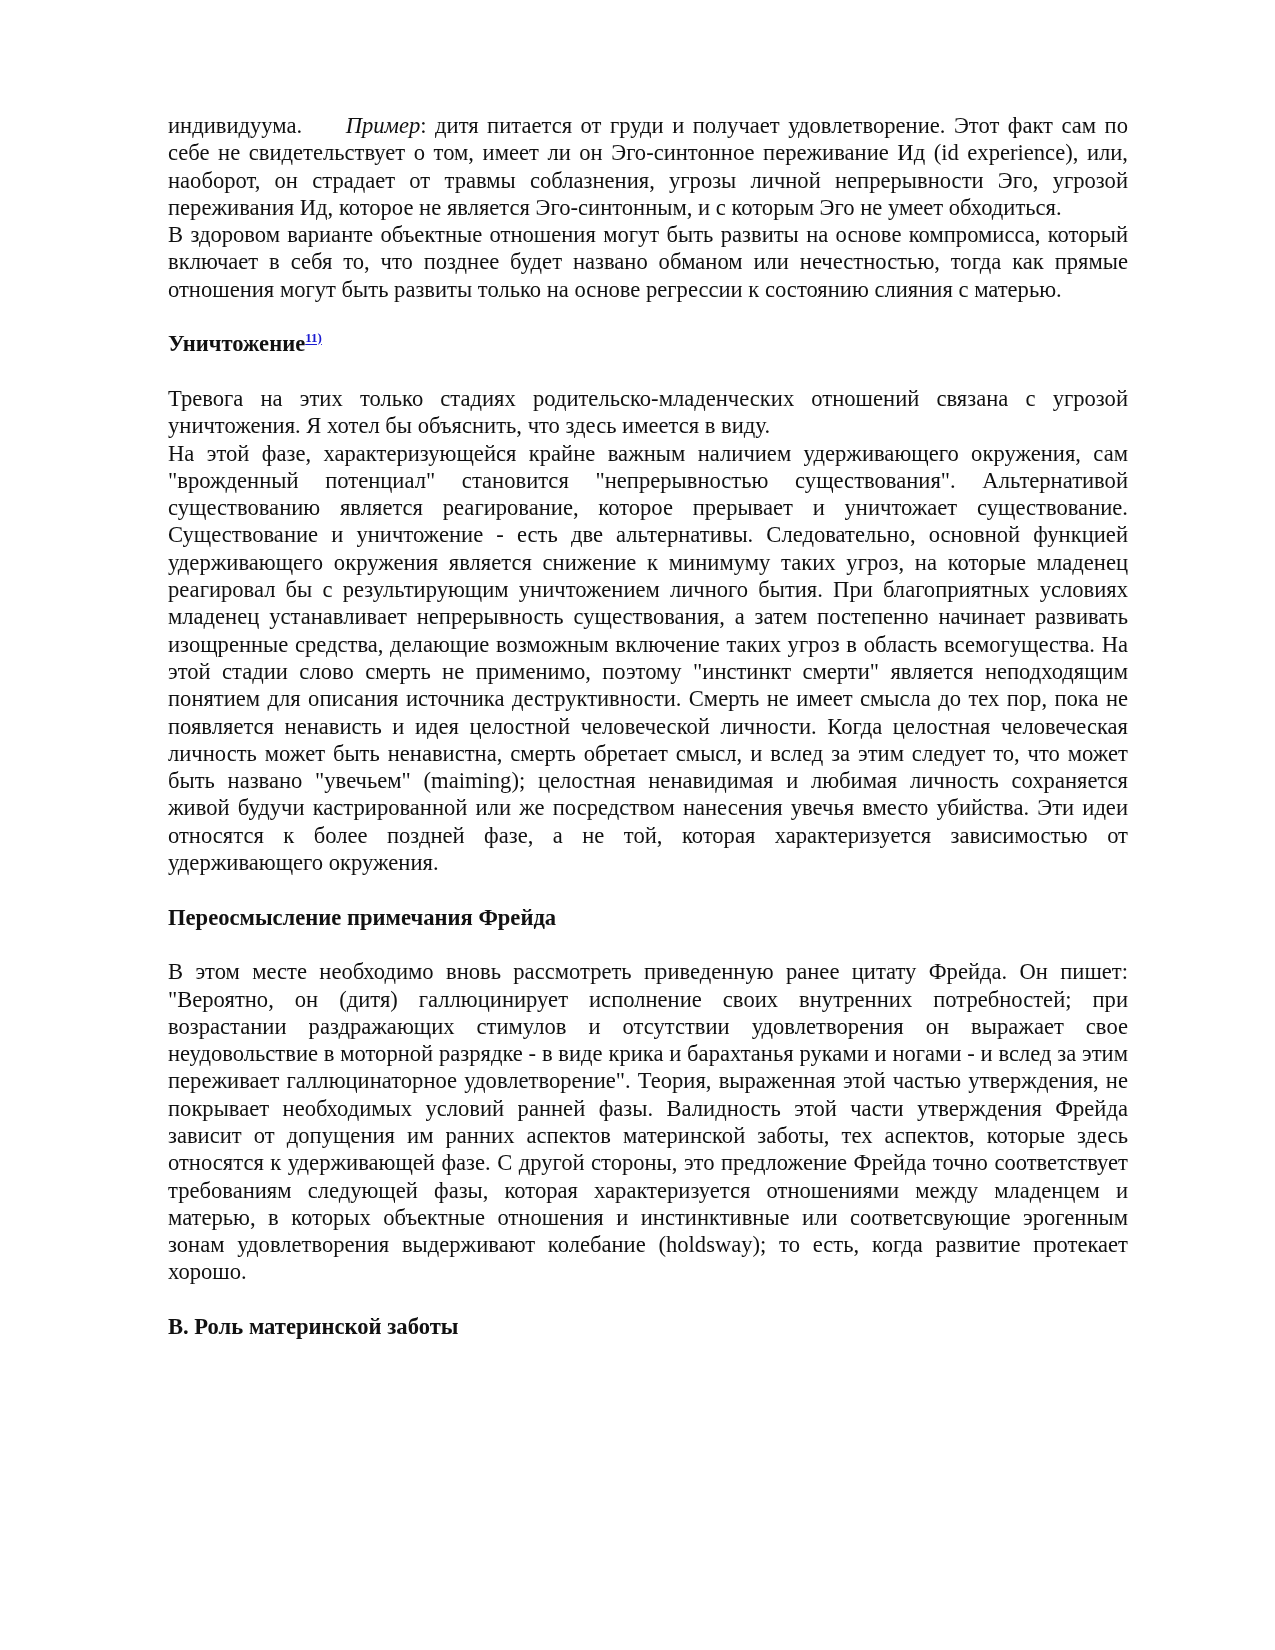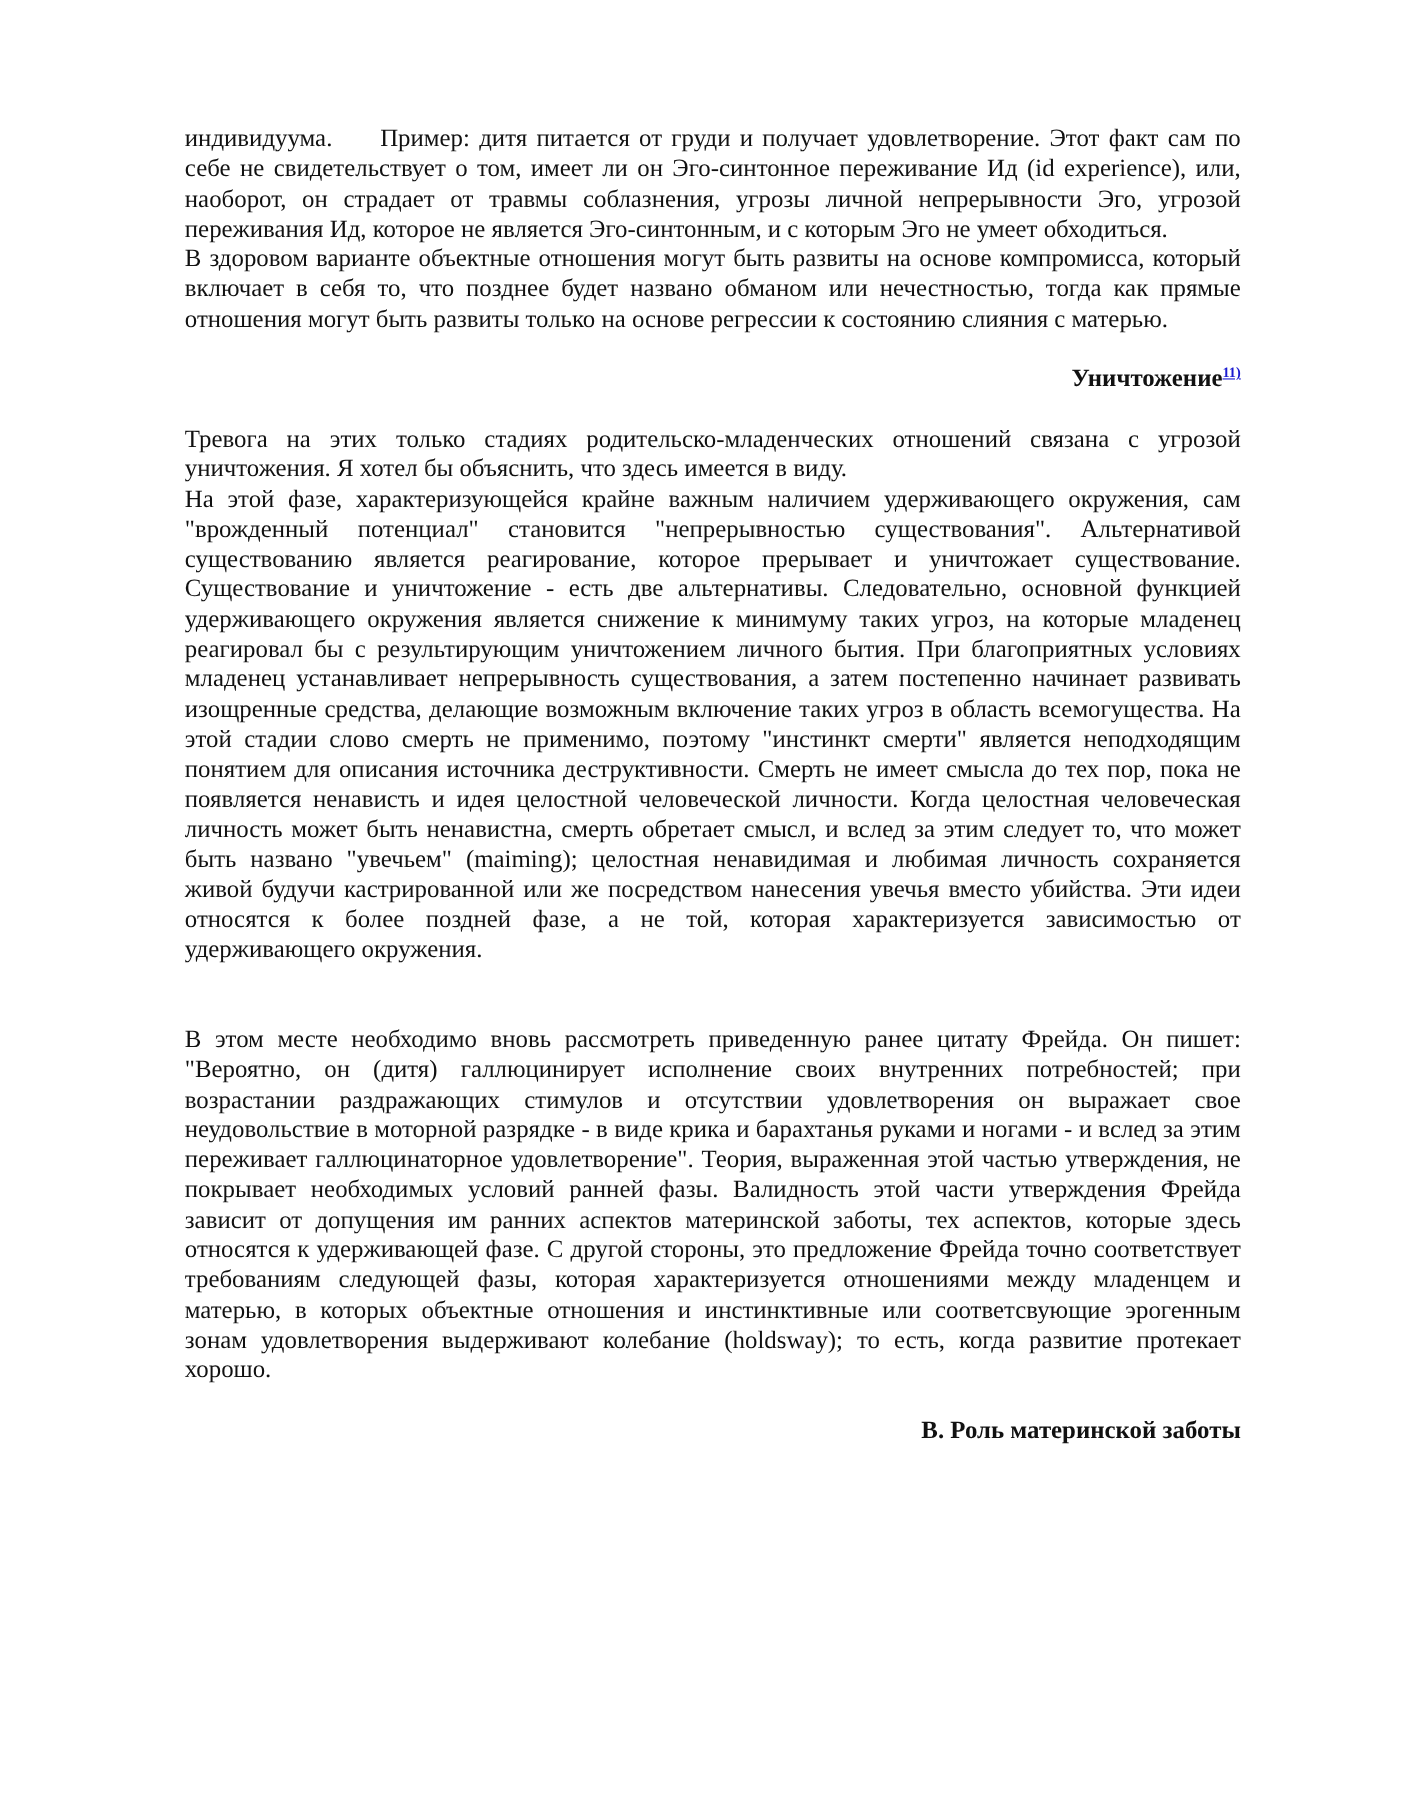--- a/index.html
+++ b/index.html
@@ -27,33 +27,34 @@
     .para {
       margin: 0;
       text-align: justify;
     }
     .gap {
       height: 27.3px;
     }
     .heading {
       margin: 0;
       font-weight: bold;
-      text-align: right;
+      text-align: left;
       font-size: 22.6px;
     }
     .footnote-ref {
       color: #1a1ad0;
       font-weight: bold;
       font-size: 13px;
       vertical-align: super;
       line-height: 0;
       text-decoration: underline;
       cursor: pointer;
     }
     .italic {
+      font-style: italic;
       margin-left: 35px;
     }
   </style>
 </head>
 <body>
 
 <div class="page">
 
   <p class="para"><span>индивидуума. </span><span class="italic">Пример</span><span>: дитя питается от груди и получает удовлетворение. Этот факт сам по себе не свидетельствует о том, имеет ли он Эго-синтонное переживание Ид (id experience), или, наоборот, он страдает от травмы соблазнения, угрозы личной непрерывности Эго, угрозой переживания Ид, которое не является Эго-синтонным, и с которым Эго не умеет обходиться.</span></p>
 
@@ -64,20 +65,21 @@
   <h3 class="heading"><span>Уничтожение</span><a class="footnote-ref">11)</a></h3>
 
   <div class="gap"></div>
 
   <p class="para">Тревога на этих только стадиях родительско-младенческих отношений связана с угрозой уничтожения. Я хотел бы объяснить, что здесь имеется в виду.</p>
 
   <p class="para">На этой фазе, характеризующейся крайне важным наличием удерживающего окружения, сам "врожденный потенциал" становится "непрерывностью существования". Альтернативой существованию является реагирование, которое прерывает и уничтожает существование. Существование и уничтожение - есть две альтернативы. Следовательно, основной функцией удерживающего окружения является снижение к минимуму таких угроз, на которые младенец реагировал бы с результирующим уничтожением личного бытия. При благоприятных условиях младенец устанавливает непрерывность существования, а затем постепенно начинает развивать изощренные средства, делающие возможным включение таких угроз в область всемогущества. На этой стадии слово смерть не применимо, поэтому "инстинкт смерти" является неподходящим понятием для описания источника деструктивности. Смерть не имеет смысла до тех пор, пока не появляется ненависть и идея целостной человеческой личности. Когда целостная человеческая личность может быть ненавистна, смерть обретает смысл, и вслед за этим следует то, что может быть названо "увечьем" (maiming); целостная ненавидимая и любимая личность сохраняется живой будучи кастрированной или же посредством нанесения увечья вместо убийства. Эти идеи относятся к более поздней фазе, а не той, которая характеризуется зависимостью от удерживающего окружения.</p>
 
   <div class="gap"></div>
 
+  <h3 class="heading">Переосмысление примечания Фрейда</h3>
 
   <div class="gap"></div>
 
   <p class="para">В этом месте необходимо вновь рассмотреть приведенную ранее цитату Фрейда. Он пишет: "Вероятно, он (дитя) галлюцинирует исполнение своих внутренних потребностей; при возрастании раздражающих стимулов и отсутствии удовлетворения он выражает свое неудовольствие в моторной разрядке - в виде крика и барахтанья руками и ногами - и вслед за этим переживает галлюцинаторное удовлетворение". Теория, выраженная этой частью утверждения, не покрывает необходимых условий ранней фазы. Валидность этой части утверждения Фрейда зависит от допущения им ранних аспектов материнской заботы, тех аспектов, которые здесь относятся к удерживающей фазе. С другой стороны, это предложение Фрейда точно соответствует требованиям следующей фазы, которая характеризуется отношениями между младенцем и матерью, в которых объектные отношения и инстинктивные или соответсвующие эрогенным зонам удовлетворения выдерживают колебание (holdsway); то есть, когда развитие протекает хорошо.</p>
 
   <div class="gap"></div>
 
   <h3 class="heading">В. Роль материнской заботы</h3>
 
 </div>

